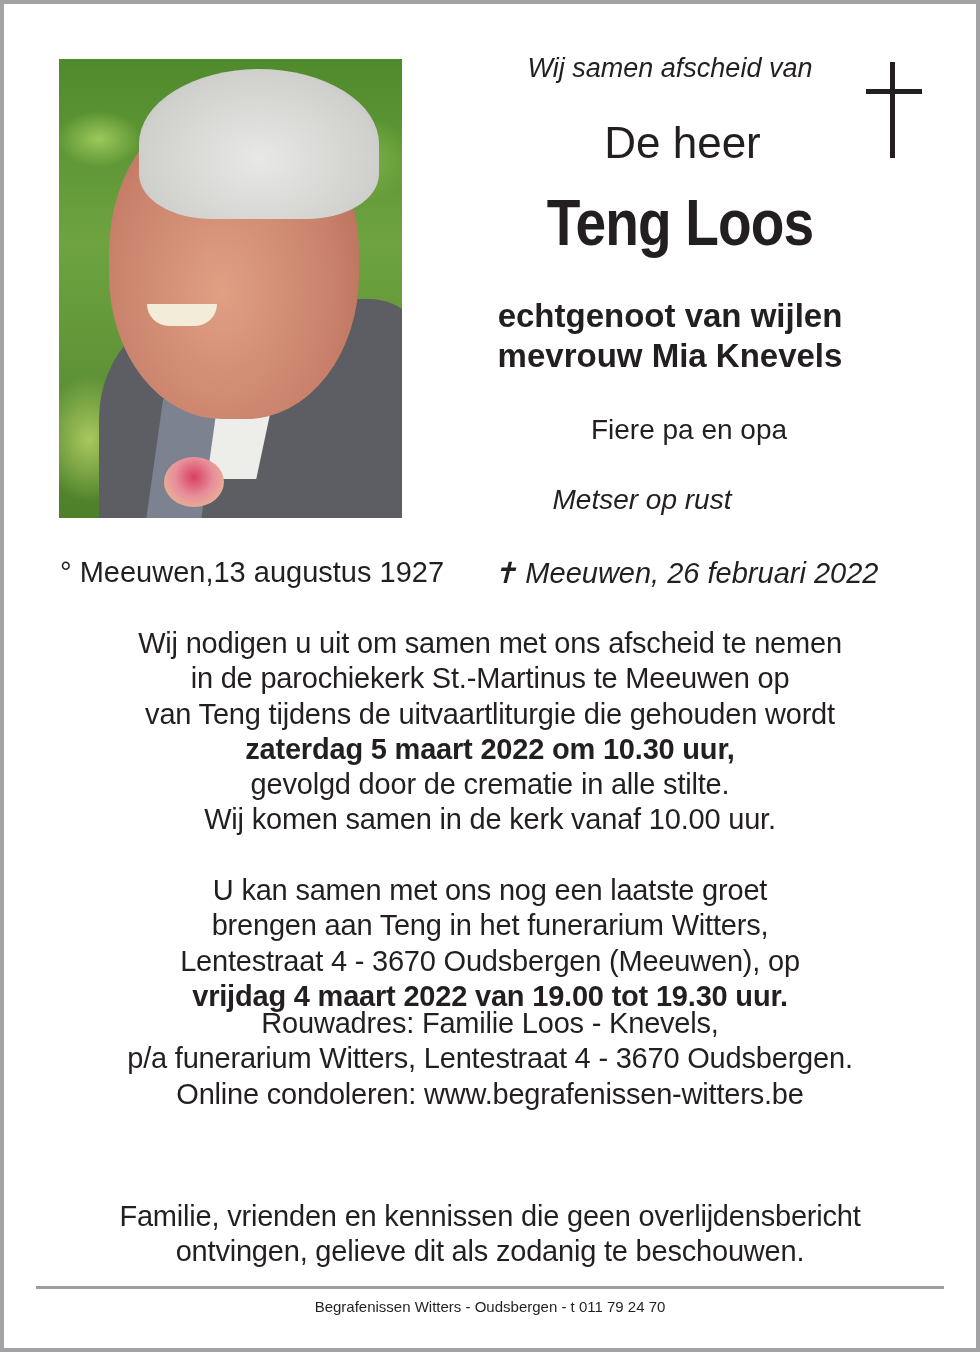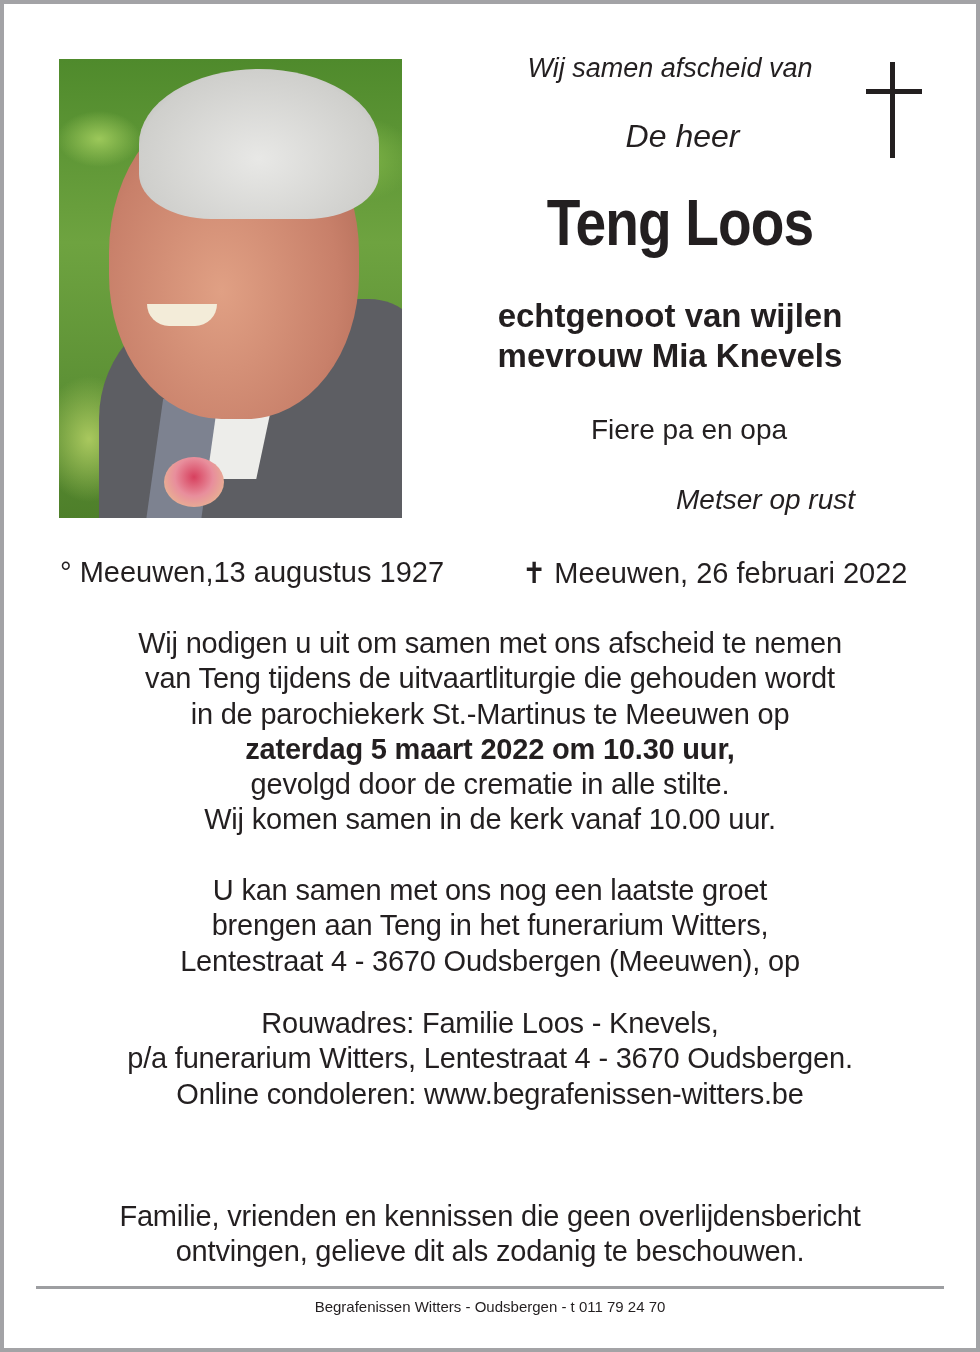--- a/index.html
+++ b/index.html
@@ -20,28 +20,28 @@
     .photo .ear { position:absolute; left:245px; top:155px; width:50px; height:95px; background:#c07962; border-radius:50%; }
     .photo .smile { position:absolute; left:85px; top:235px; width:70px; height:22px; background:#f3ecd9; border-radius:0 0 40px 40px; }
     .photo .rose { position:absolute; left:105px; top:398px; width:60px; height:50px; background:radial-gradient(circle at 50% 40%, #d7405e 0%, #e88e9c 45%, #e8c98c 100%); border-radius:50%; }
 
     .cross { position:absolute; left:866px; top:62px; width:56px; height:96px; }
     .cross .v { position:absolute; left:24px; top:0; width:5px; height:96px; background:#231f20; }
     .cross .h { position:absolute; left:0; top:27px; width:56px; height:5px; background:#231f20; }
 
     .center { position:absolute; text-align:center; }
     .intro { left:470px; width:400px; top:53px; font-size:27px; font-style:italic; }
-    .title { left:570px; width:225px; top:118px; font-size:32px;font-style:italic; }
+    .title { left:570px; width:225px; top:118px; font-size:44px; }
     .name { left:470px; width:420px; top:186px; font-size:64px; font-weight:bold; letter-spacing:-1px; transform:scaleX(0.86); }
     .spouse { left:440px; width:460px; top:296px; font-size:33px; font-weight:bold; line-height:40px; }
     .role1 { left:489px; width:400px; top:414px; font-size:28px; }
-    .role2 { left:455px; width:400px; top:484px; font-size:28px; font-style:italic;text-align:right; }
+    .role2 { left:442px; width:400px; top:484px; font-size:28px; font-style:italic; }
 
     .dates { position:absolute; left:60px; width:870px; top:556px; font-size:29px; white-space:nowrap; }
-    .dates .death { position:absolute; left:462px; }
+    .dates .death { position:absolute; left:433px;font-style:italic; }
     .block { position:absolute; left:40px; width:900px; text-align:center; font-size:29px; line-height:35.3px; letter-spacing:-0.2px; }
     .b1 { top:626px; }
     .b2 { top:873px; }
     .b3 { top:1006px; }
     .b4 { top:1199px; }
     .bold { font-weight:bold; }
 
     .rule { position:absolute; left:36px; width:908px; top:1286px; height:3px; background:#9d9ea1; }
     .footer { position:absolute; left:40px; width:900px; top:1298px; text-align:center; font-size:15px; }
   </style>
@@ -76,31 +76,32 @@
 <div class="center role1">Fiere pa en opa</div>
 <div class="center role2">Metser op rust</div>
 
 <div class="dates">
   <span>° Meeuwen,13 augustus 1927</span>
   <span class="death">✝ Meeuwen, 26 februari 2022</span>
 </div>
 
 <div class="block b1">
   <div>Wij nodigen u uit om samen met ons afscheid te nemen</div>
+  <div>in de parochiekerk St.-Martinus te Meeuwen op</div>
   <div>van Teng tijdens de uitvaartliturgie die gehouden wordt</div>
-  <div>in de parochiekerk St.-Martinus te Meeuwen op</div>
   <div class="bold">zaterdag 5 maart 2022 om 10.30 uur,</div>
   <div>gevolgd door de crematie in alle stilte.</div>
   <div>Wij komen samen in de kerk vanaf 10.00 uur.</div>
 </div>
 
 <div class="block b2">
   <div>U kan samen met ons nog een laatste groet</div>
   <div>brengen aan Teng in het funerarium Witters,</div>
   <div>Lentestraat 4 - 3670 Oudsbergen (Meeuwen), op</div>
+  <div class="bold">vrijdag 4 maart 2022 van 19.00 tot 19.30 uur.</div>
 </div>
 
 <div class="block b3">
   <div>Rouwadres: Familie Loos - Knevels,</div>
   <div>p/a funerarium Witters, Lentestraat 4 - 3670 Oudsbergen.</div>
   <div>Online condoleren: www.begrafenissen-witters.be</div>
 </div>
 
 <div class="block b4">
   <div>Familie, vrienden en kennissen die geen overlijdensbericht</div>

